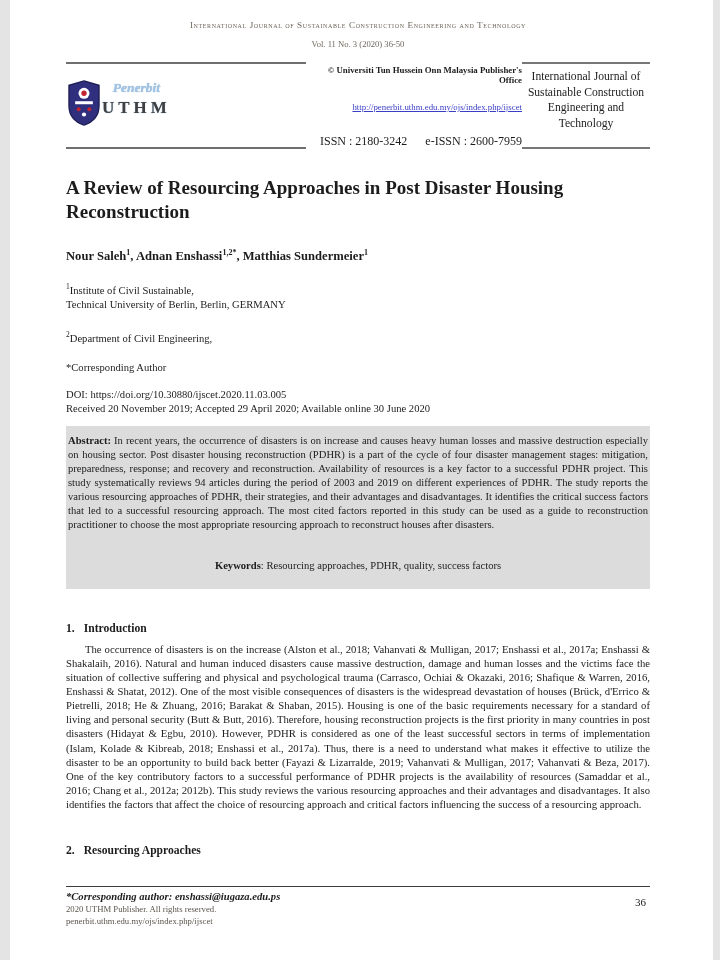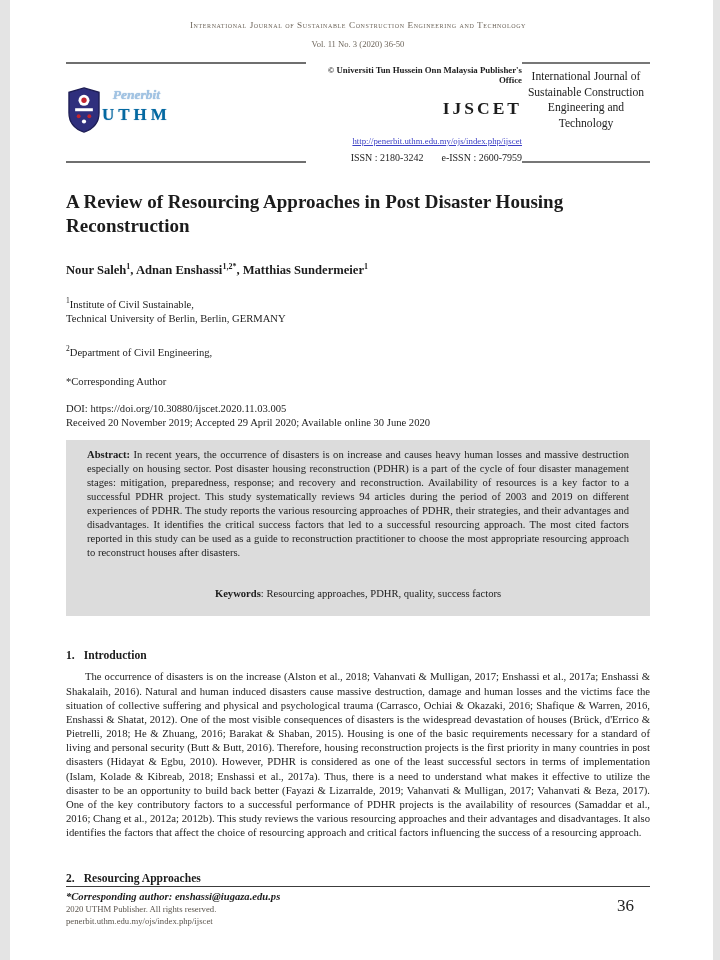--- a/index.html
+++ b/index.html
@@ -19,57 +19,57 @@
   .runhead .line2{font-size:8.6px;margin-top:9px;}
 
   
   .masthead{display:flex;justify-content:space-between;margin-top:13px;align-items:stretch;}
   .m-left{width:240px;border-top:2.4px solid #6f6f6f;border-bottom:2.4px solid #6f6f6f;
           display:flex;flex-direction:row;align-items:center;padding:6px 0 8px;}
   .logo-wordmark{margin-top:-12px;text-align:center;line-height:1;}
   .logo-pub{display:block;font-size:13.5px;font-weight:bold;font-style:italic;
             color:#a2c4e4;text-shadow:0 0 1px #7fa6cc;}
   .logo-brand{display:block;font-size:17px;font-weight:bold;letter-spacing:4px;
-              color:#0369a1;text-shadow:0 0 1px #7fa6cc;margin-top:5px;}
+              color:#404040;text-shadow:0 0 1px #7fa6cc;margin-top:5px;}
   .m-center{width:216px;text-align:right;padding-top:3px;}
   .m-copy{font-size:8.8px;font-weight:bold;}
   .m-acronym{font-size:17.5px;font-weight:bold;letter-spacing:3px;margin-top:13px;}
   .m-url{display:inline-block;font-size:8.8px;color:#3a3ec4;text-decoration:underline;margin-top:17px;cursor:pointer;}
-  .m-issn{font-size:10px;margin-top:4px;}
+  .m-issn{font-size:12px;margin-top:20px;}
   .m-issn span{display:inline-block;}
   .m-issn .gap{width:18px;}
   .m-right{width:126px;border-top:2.4px solid #777;border-bottom:2.4px solid #777;
            text-align:center;font-size:11.6px;line-height:15.6px;padding:5px 1px 6px;color:#222;}
 
   
   .title{font-size:19px;font-weight:bold;line-height:24px;margin-top:27px;}
   .authors{font-size:12.6px;font-weight:bold;margin-top:24px;}
   .authors sup{font-size:8px;}
   .aff{font-size:10.6px;line-height:14px;margin-top:16px;}
   .aff sup{font-size:7.5px;}
   .blk{display:block;}
   .corr-note{font-size:10.6px;margin-top:17px;}
   .doiblock{font-size:10.6px;line-height:14px;margin-top:15px;}
 
   
-  .abstract-box{background:#dcdcdc;margin-top:10px;padding:8px 21px 16px;
+  .abstract-box{background:#dcdcdc;margin-top:10px;padding:8px 2px 16px;
                 font-size:10.6px;line-height:13.9px;text-align:justify;}
   .abstract-box b{font-weight:bold;}
   .kw{margin-top:27px;text-align:center;}
 
   
   .sec-head{font-size:11.6px;font-weight:bold;margin-top:33px;}
   .sec-head .num{display:inline-block;margin-right:9px;}
   .body-par{font-size:10.7px;line-height:14.15px;text-align:justify;text-indent:19px;margin-top:7px;}
 
   
   .footer{position:absolute;left:66px;width:584px;top:886px;border-top:1.6px solid #3c3c3c;padding-top:4px;}
   .fn-corr{font-size:10.6px;font-weight:bold;font-style:italic;}
   .fn-small{font-size:8.7px;color:#5b554d;margin-top:2px;}
-  .pagenum{position:absolute;right:16px;top:9px;font-size:17px;color:#222;}
+  .pagenum{position:absolute;right:4px;top:9px;font-size:11px;color:#222;}
 </style>
 </head>
 <body>
 
 <div class="edge edge-left"></div>
 <div class="edge edge-right"></div>
 
 <div class="content">
 
   <div class="runhead">
@@ -91,21 +91,20 @@
         </svg>
       </span>
       <div class="logo-wordmark">
         <span class="logo-pub">Penerbit</span>
         <span class="logo-brand">UTHM</span>
       </div>
     </div>
 
     <div class="m-center">
       <div class="m-copy">© Universiti Tun Hussein Onn Malaysia Publisher's Office</div>
-      <div class="m-acronym">IJSCET</div>
       <span class="m-url">http://penerbit.uthm.edu.my/ojs/index.php/ijscet</span>
       <div class="m-issn">
         <span>ISSN : 2180-3242</span><span class="gap"></span><span>e-ISSN : 2600-7959</span>
       </div>
     </div>
 
     <div class="m-right">International Journal of Sustainable Construction Engineering and Technology</div>
   </div>
 
   <h1 class="title" style="margin:27px 0 0 0;">A Review of Resourcing Approaches in Post Disaster Housing Reconstruction</h1>

